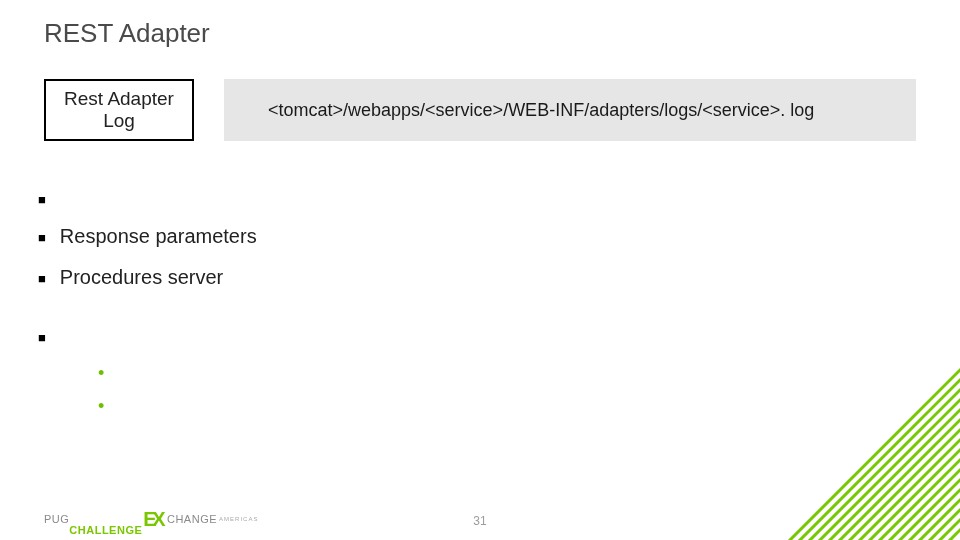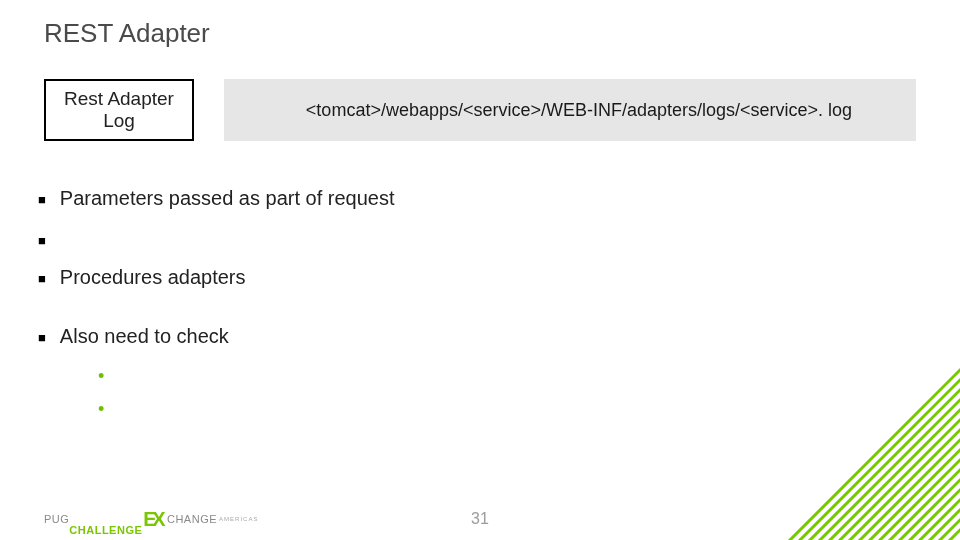--- a/index.html
+++ b/index.html
@@ -1,28 +1,28 @@
 <!DOCTYPE html>
 <html><head>
 <meta charset="utf-8">
 <style>
   * { margin: 0; padding: 0; box-sizing: border-box; }
   html, body { width: 960px; height: 540px; font-family: Arial, Helvetica, sans-serif; background: #fff; color: #222; overflow: hidden; }
   .slide { position: relative; width: 960px; height: 540px; padding: 18px 0 0 44px; }
   .title { font-size: 26px; font-weight: 400; color: #4a4a4a; margin-bottom: 30px; }
   .label-row { display: flex; align-items: stretch; margin-bottom: 46px; }
   .label-box { border: 2px solid #000; width: 150px; height: 62px; display: flex; align-items: center; justify-content: center; text-align: center; font-size: 19px; line-height: 1.15; margin-right: 30px; }
-  .path-box { background: #e6e6e6; flex: 1; height: 62px; display: flex; align-items: center; padding-left: 18px; font-size: 18px; color: #1a1a1a; max-width: 692px; justify-content: center; }
+  .path-box { background: #e6e6e6; flex: 1; height: 62px; display: flex; align-items: center; padding-left: 44px; font-size: 18px; color: #1a1a1a; max-width: 692px; }
   .bullets { margin-left: -6px; }
   .b1 { display: flex; align-items: flex-start; font-size: 20px; margin-bottom: 18px; }
   .b1 .sq { color: #000; font-size: 13px; margin-right: 14px; margin-top: 5px; }
   .gap { height: 18px; }
   .sub { display: flex; align-items: flex-start; font-size: 17px; margin-left: 60px; margin-bottom: 14px; }
   .sub .dot { color: #6fbf00; font-size: 18px; margin-right: 14px; line-height: 1; margin-top: 1px; }
-  .pagenum { position: absolute; bottom: 12px; left: 50%; transform: translateX(-50%); font-size: 16px; color: #9c9c9c; }
+  .pagenum { position: absolute; bottom: 12px; left: 50%; transform: translateX(-50%); font-size: 12px; color: #9c9c9c; }
   .footer-logo { position: absolute; bottom: 4px; left: 44px; font-size: 11px; letter-spacing: 0.5px; color: #8a8a8a; display: flex; align-items: center; }
   .footer-logo .pug { color: #8a8a8a; }
   .footer-logo .chal { color: #7ac600; font-weight: bold; margin-top: 22px; }
   .footer-logo .ex { font-size: 20px; color: #7ac600; font-weight: bold; margin: 0 1px; }
   .footer-logo .tiny { font-size: 6px; color: #aaa; margin-left: 2px; letter-spacing: 1px; }
   .stripes { position: absolute; right: -30px; bottom: -20px; width: 220px; height: 220px; pointer-events: none; }
 </style>
 </head>
 <body>
 
@@ -36,33 +36,32 @@
 Log</span>
     </div>
     <div class="path-box">
       <span>&lt;tomcat&gt;/webapps/&lt;service&gt;/WEB-INF/adapters/logs/&lt;service&gt;. log</span>
     </div>
   </div>
 
   <div class="bullets">
     <div class="b1">
       <span class="sq">■</span>
-      <span>Parameters passed as part of request</span>
     </div>
     <div class="b1">
       <span class="sq">■</span>
+      <span>Response parameters</span>
     </div>
     <div class="b1">
       <span class="sq">■</span>
-      <span>Procedures adapters</span>
+      <span>Procedures server</span>
     </div>
     <div class="gap"></div>
     <div class="b1">
       <span class="sq">■</span>
-      <span>Also need to check</span>
     </div>
     <div class="sub">
       <span class="dot">•</span>
     </div>
     <div class="sub">
       <span class="dot">•</span>
     </div>
   </div>
 
   <div class="footer-logo">

